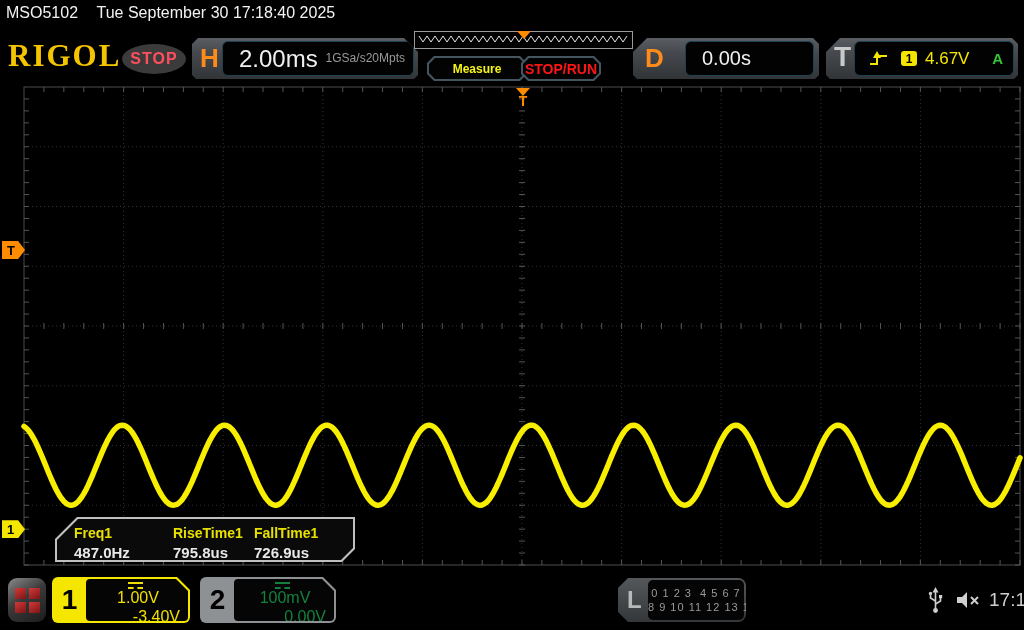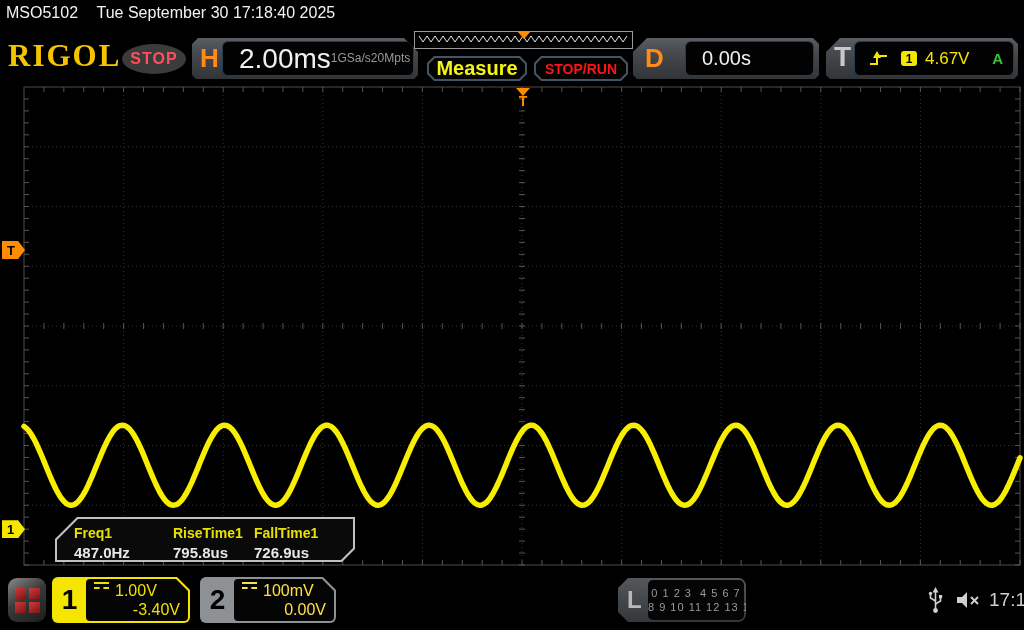--- a/index.html
+++ b/index.html
@@ -24,21 +24,21 @@
        calc(100% - 4px) 100%,4px 100%,0 calc(100% - 4px),0 14px);}
   .h-block{left:192px;width:226px;}
   .d-block{left:633px;width:186px;}
   .t-block{left:826px;width:192px;}
   .blk-letter{position:absolute;top:5px;font-weight:bold;font-size:26px;}
   .orange{color:#ff8c1a;}
   .gray-letter{color:#c9c9c9;font-size:28px;top:3px;}
   .inner-display{position:absolute;top:3px;bottom:3px;background:#020202;
                  border:1px solid #1e4254;border-radius:6px;display:flex;align-items:center;}
   .h-inner{left:30px;right:4px;}
-  .h-inner .timebase{color:#f0f0f0;font-size:28px;margin-left:16px;}
+  .h-inner .timebase{color:#f0f0f0;font-size:24px;margin-left:16px;}
   .rate-col{margin-left:auto;margin-right:8px;text-align:right;color:#9a9a9a;
             font-size:12px;line-height:13px;display:flex;flex-direction:row;}
   .d-inner{left:52px;right:5px;}
   .d-inner span{color:#f0f0f0;font-size:20px;margin-left:16px;}
   .t-inner{left:28px;right:4px;}
   .trig-badge{background:#f5e600;color:#000;font-weight:bold;font-size:12px;width:16px;height:15px;
               border-radius:3px;display:flex;align-items:center;justify-content:center;margin-left:12px;}
   .trig-level{color:#f5e600;font-size:17px;margin-left:8px;}
   .trig-mode{color:#35c435;font-size:15px;font-weight:bold;margin-left:auto;margin-right:10px;}
 
@@ -48,22 +48,22 @@
                border-left:7px solid transparent;border-right:7px solid transparent;
                border-top:8px solid #ff8c00;}
 
   .btn{position:absolute;top:56px;height:25px;background:#44555f;
        clip-path:polygon(7px 0,calc(100% - 7px) 0,100% 7px,100% calc(100% - 7px),
        calc(100% - 7px) 100%,7px 100%,0 calc(100% - 7px),0 7px);}
   .btn-in{position:absolute;inset:2px;background:#030303;display:flex;align-items:center;
           justify-content:center;clip-path:polygon(6px 0,calc(100% - 6px) 0,100% 6px,
           100% calc(100% - 6px),calc(100% - 6px) 100%,6px 100%,0 calc(100% - 6px),0 6px);}
   .measure{left:427px;width:100px;}
-  .measure .btn-in span{color:#f4f415;font-weight:bold;font-size:20px;}
-  .stoprun{left:534px;width:94px;}
+  .measure .btn-in span{color:#f4f415;font-weight:bold;font-size:12px;}
+  .stoprun{left:521px;width:80px;}
   .stoprun .btn-in span{color:#ff1515;font-weight:bold;font-size:14px;}
 
   
   #grat{position:absolute;left:0;top:0;pointer-events:none;}
   .side-marker{position:absolute;left:2px;width:23px;height:18px;display:flex;align-items:center;
                padding-left:5px;box-sizing:border-box;color:#000;font-weight:bold;font-size:13px;
                clip-path:polygon(0 0,70% 0,100% 50%,70% 100%,0 100%);}
   .tl-marker{background:#ff8c00;}
   .c1-marker{background:#f5e600;}
   .tpos{position:absolute;left:516px;top:88px;width:14px;text-align:center;}
@@ -90,22 +90,22 @@
   .ch-block{position:absolute;top:577px;height:46px;border-radius:6px;
             clip-path:polygon(0 0,calc(100% - 13px) 0,100% 13px,100% 100%,0 100%);}
   .ch1{left:52px;width:138px;background:#f5e600;}
   .ch2{left:200px;width:136px;background:#8e9194;}
   .ch-num{position:absolute;left:0;top:0;width:35px;height:100%;display:flex;align-items:center;
           justify-content:center;color:#000;font-weight:bold;font-size:28px;}
   .ch-in{position:absolute;left:34px;top:2px;right:2px;bottom:2px;background:#050505;
          border-radius:4px;clip-path:polygon(0 0,calc(100% - 12px) 0,100% 12px,100% 100%,0 100%);
          font-size:16px;}
   .ch1 .ch-in{color:#f0e000;}
-  .ch2 .ch-in{color:#fde047;}
-  .ch-row1{display:flex;align-items:flex-start;margin:3px 6px 0 8px;}
+  .ch2 .ch-in{color:#15803d;}
+  .ch-row1{display:flex;align-items:center;margin:3px 6px 0 8px;flex-direction:column;}
   .ch-row2{text-align:right;margin:1px 8px 0 0;}
   .dc-icon{width:15px;margin-right:6px;border-top:2px solid currentColor;}
   .dc-icon i{display:block;margin-top:3px;border-top:2px dashed currentColor;}
 
   .l-block{position:absolute;left:618px;top:578px;width:128px;height:44px;border-radius:8px;
            background:linear-gradient(180deg,#54585b,#34373a);
            clip-path:polygon(0 10px,10px 0,100% 0,100% 100%,10px 100%,0 calc(100% - 10px));}
   .l-letter{position:absolute;left:9px;top:8px;color:#b8b8b8;font-weight:bold;font-size:24px;}
   .l-in{position:absolute;left:30px;top:2px;right:2px;bottom:2px;background:#050505;border-radius:5px;
         color:#9a9a9a;font-size:11px;text-align:center;white-space:pre;line-height:14px;padding-top:6px;

